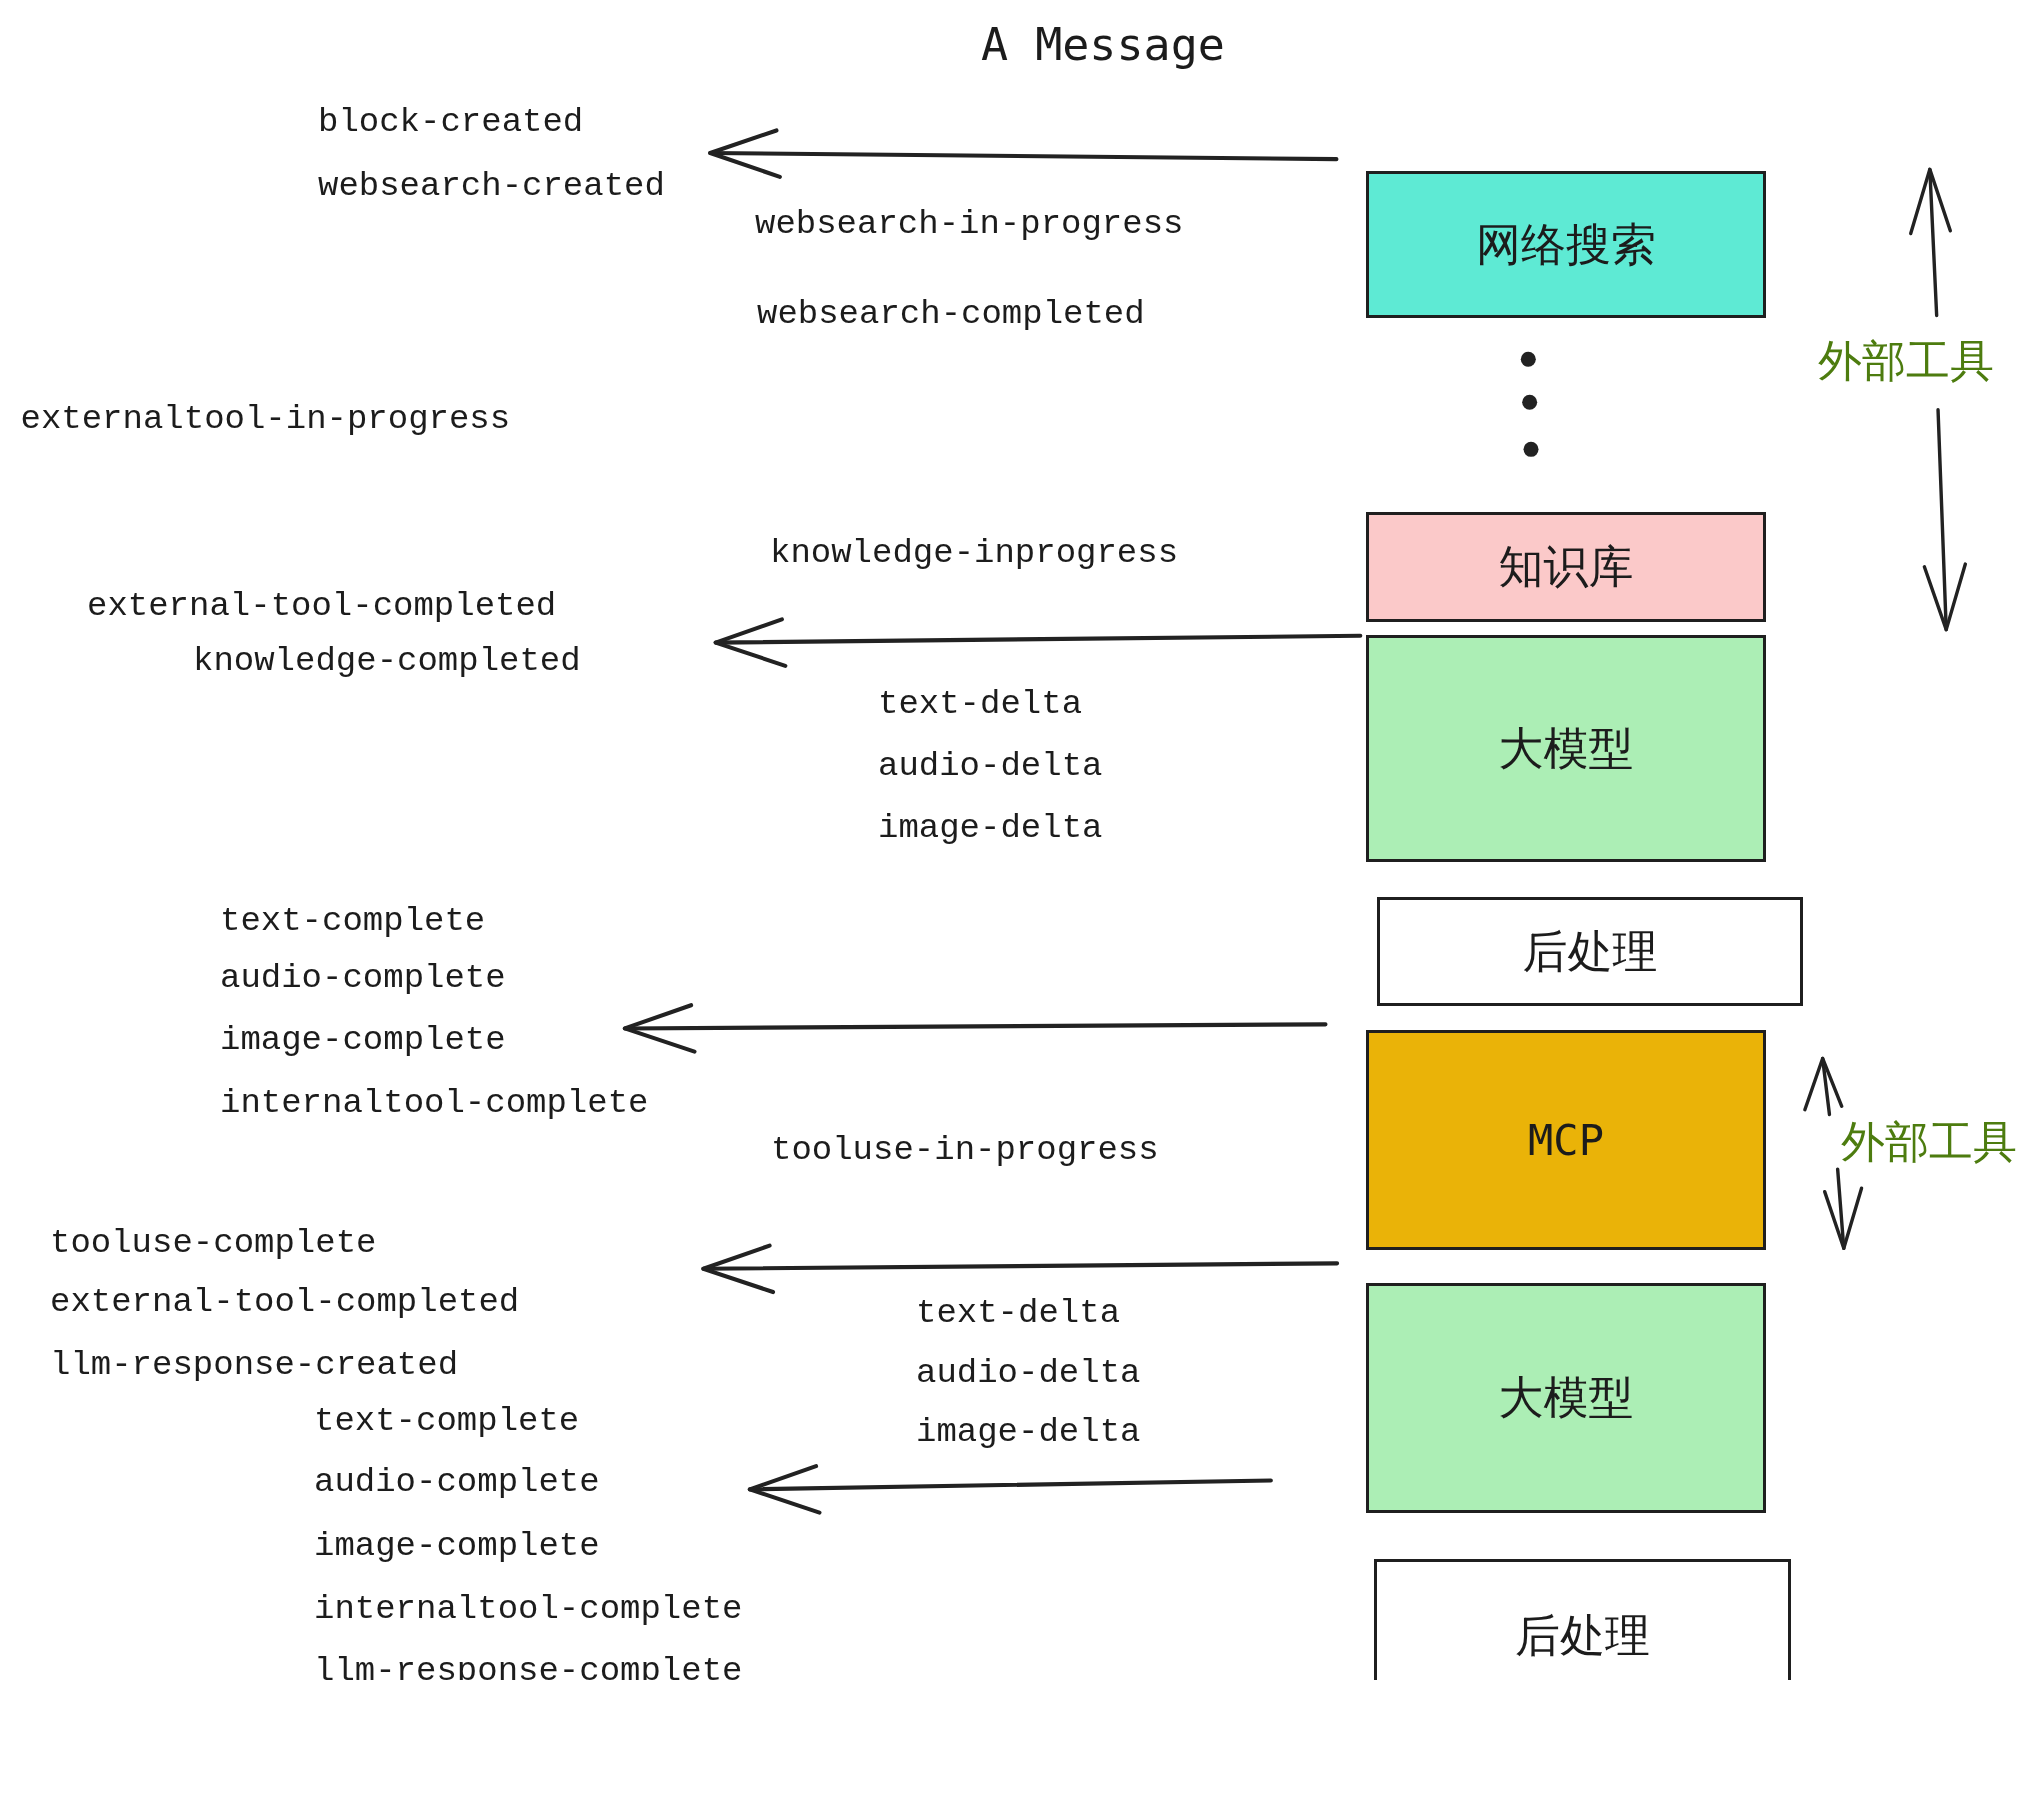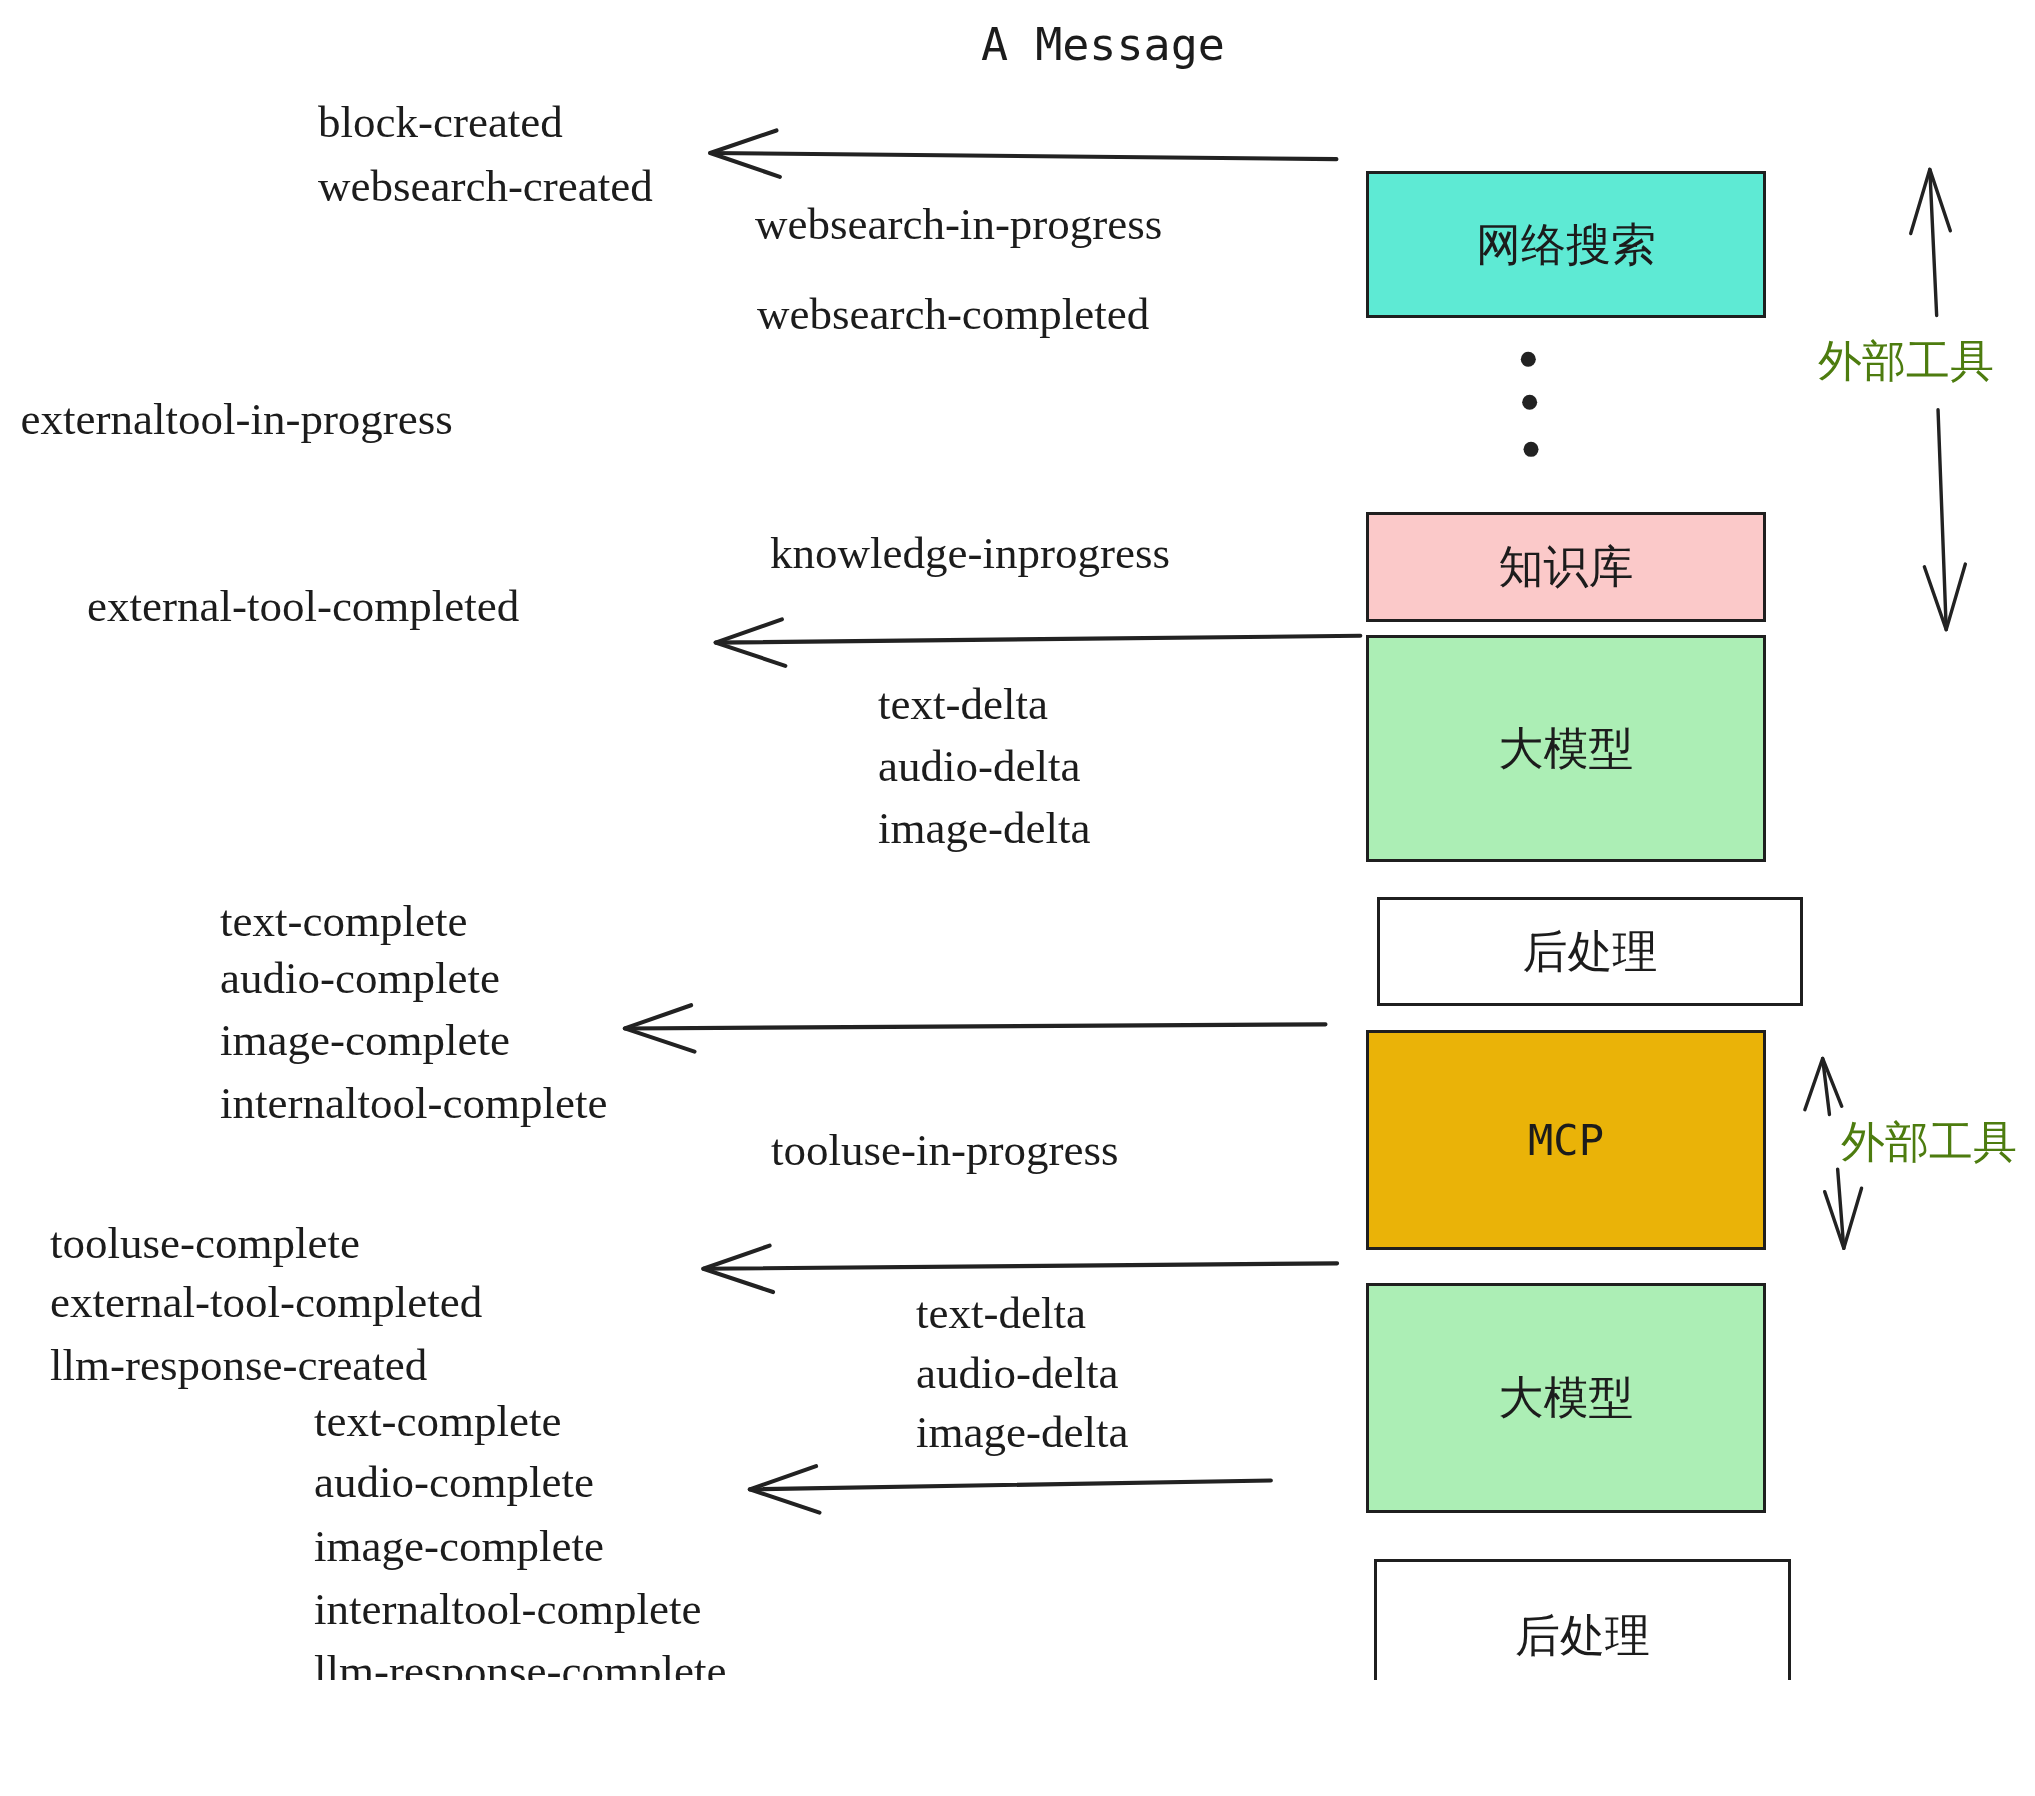--- a/index.html
+++ b/index.html
@@ -7,22 +7,22 @@
     position:relative;
     width:2035px;
     height:1680px;
     background:#ffffff;
     font-family:"DejaVu Sans Mono", monospace;
     color:#1c1c1c;
     overflow:hidden;
   }
   .evt{
     position:absolute;
-    font-family:Liberation Serif, serif;
-    font-size:45px;
+    font-family:Liberation Mono, monospace;
+    font-size:34px;
     line-height:45px;
     white-space:nowrap;
     color:#1c1c1c;
   }
   .title{
     position:absolute;
     font-family:"DejaVu Sans Mono", monospace;
     font-size:45px;
     line-height:45px;
     white-space:nowrap;
@@ -151,20 +151,21 @@
   <div class="side-label" style="left:1818px;top:338px;">外部工具</div>
   <div class="side-label" style="left:1841px;top:1119px;">外部工具</div>
 
   <div class="evt" style="left:318px;top:100px;">block-created</div>
   <div class="evt" style="left:318px;top:164px;">websearch-created</div>
   <div class="evt" style="left:757px;top:292px;">websearch-completed</div>
   <div class="evt" style="left:755px;top:202px;">websearch-in-progress</div>
   <div class="evt" style="left:20.5px;top:397px;">externaltool-in-progress</div>
   <div class="evt" style="left:770px;top:531px;">knowledge-inprogress</div>
   <div class="evt" style="left:87px;top:584px;">external-tool-completed</div>
+  <div class="evt" style="left:193px;top:639px;">knowledge-completed</div>
   <div class="evt" style="left:878px;top:682px;">text-delta</div>
   <div class="evt" style="left:878px;top:744px;">audio-delta</div>
   <div class="evt" style="left:878px;top:806px;">image-delta</div>
   <div class="evt" style="left:220px;top:899px;">text-complete</div>
   <div class="evt" style="left:220px;top:956px;">audio-complete</div>
   <div class="evt" style="left:220px;top:1018px;">image-complete</div>
   <div class="evt" style="left:220px;top:1081px;">internaltool-complete</div>
   <div class="evt" style="left:771px;top:1128px;">tooluse-in-progress</div>
   <div class="evt" style="left:50px;top:1221px;">tooluse-complete</div>
   <div class="evt" style="left:50px;top:1280px;">external-tool-completed</div>

